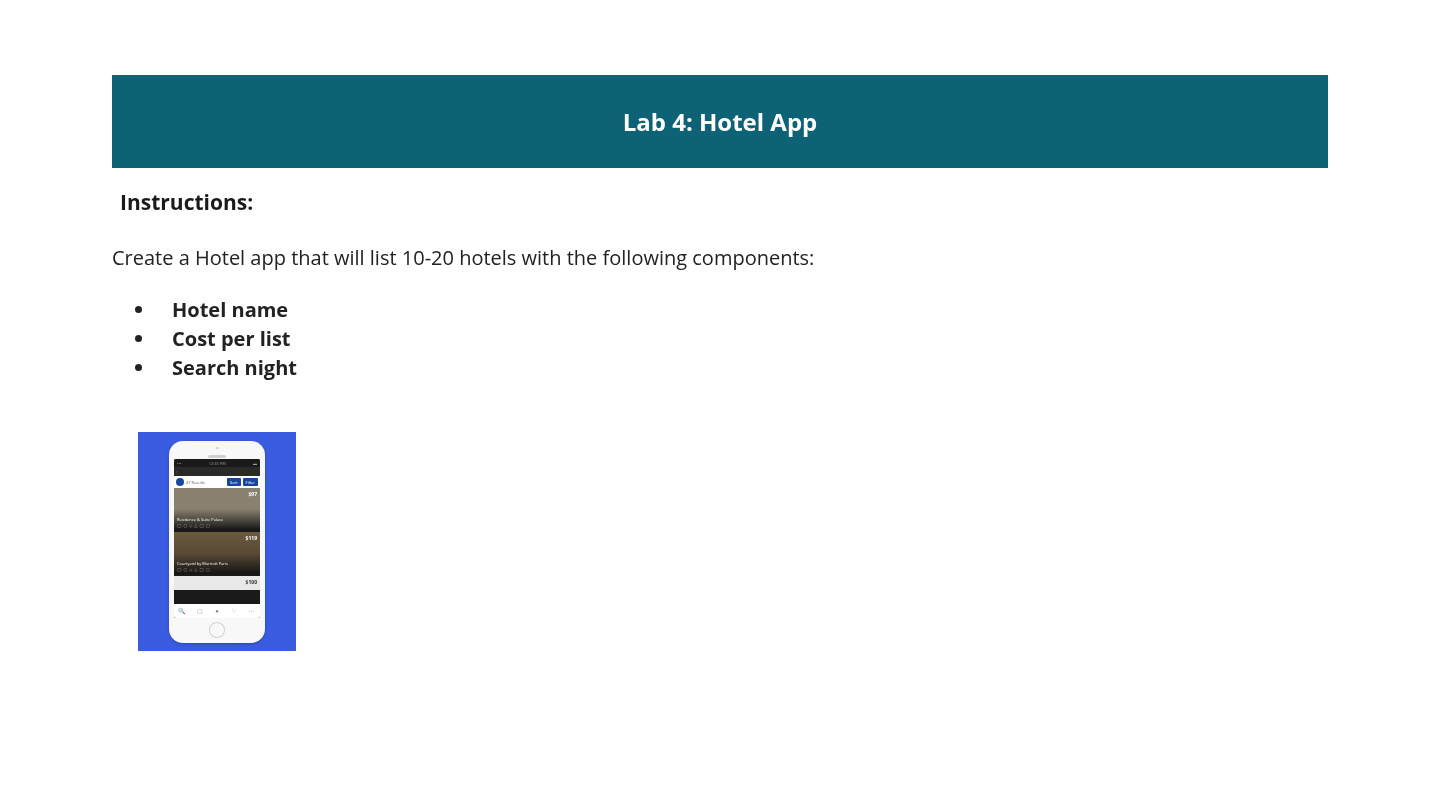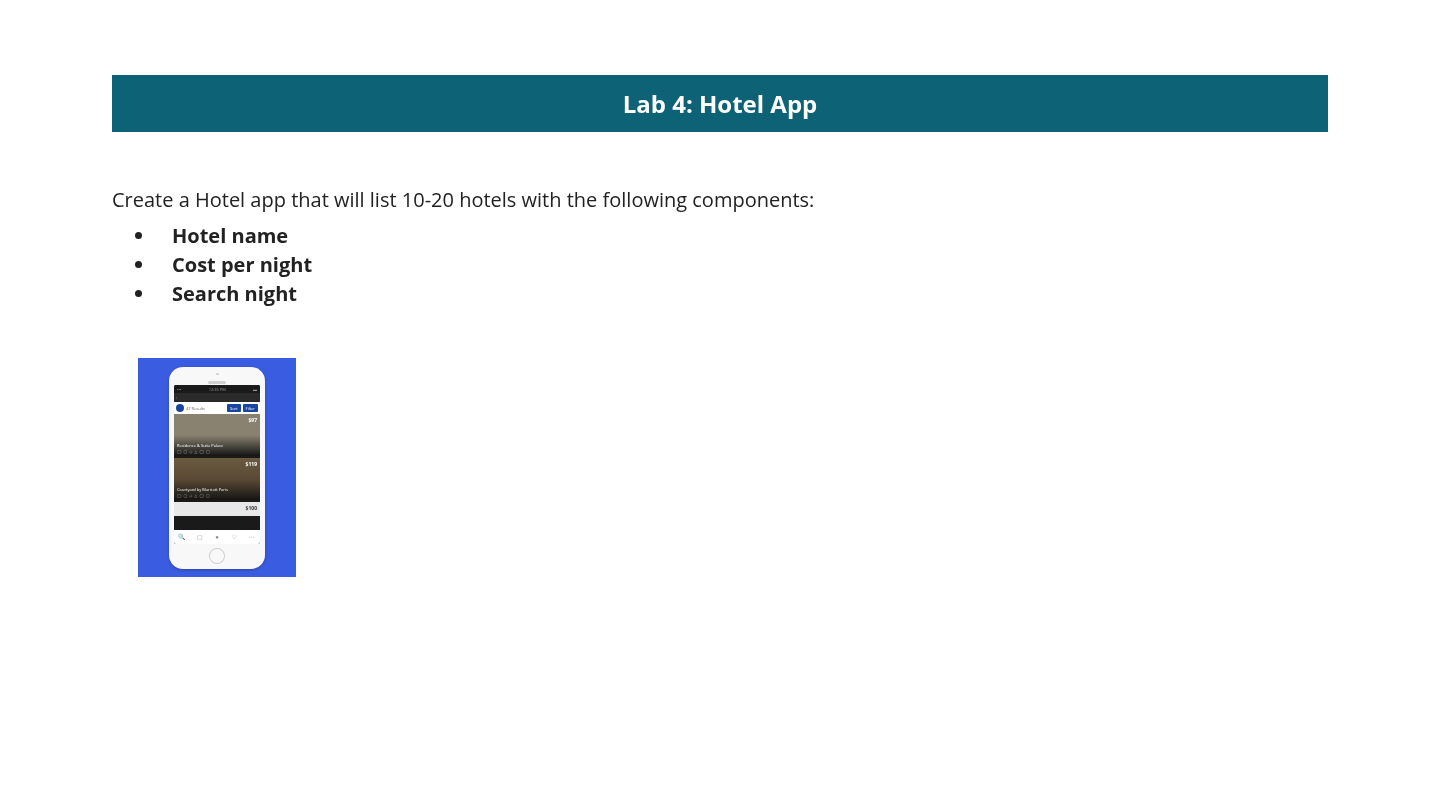--- a/index.html
+++ b/index.html
@@ -14,38 +14,38 @@
       height: 786px;
       padding: 0;
     }
     .container {
       padding: 75px 112px 0 112px;
     }
     .title-bar {
       background: #0e6275;
       color: #ffffff;
       text-align: center;
-      padding: 12px 0;
-      margin-bottom: 54px;
+      padding: 30px 0;
+      margin-bottom: 20px;
     }
     .title-bar h1 {
       font-size: 24px;
       font-weight: 700;
     }
     .instructions-heading {
       font-size: 21px;
       font-weight: 700;
       color: #1a1a1a;
       margin-left: 8px;
       margin-bottom: 28px;
     }
     .intro-text {
       font-size: 20px;
       color: #222222;
-      margin-bottom: 8px;
+      margin-bottom: 24px;
       font-weight: 400;
     }
     .bullet-list {
       list-style: disc;
       margin-left: 44px;
       margin-bottom: 50px;
     }
     .bullet-list li {
       font-size: 20px;
       color: #222222;
@@ -212,26 +212,27 @@
     }
   </style>
 </head>
 <body>
 
 <div class="container">
   <div class="title-bar">
     <h1>Lab 4: Hotel App</h1>
   </div>
 
+  <div class="instructions-heading">Instructions:</div>
 
   <p class="intro-text">Create a Hotel app that will list 10-20 hotels with the following components:</p>
 
   <ul class="bullet-list">
     <li>Hotel name</li>
-    <li>Cost per night</li>
+    <li>Cost per list</li>
     <li> Search night</li>
   </ul>
 
   <div class="phone-mockup-wrapper">
     <div class="phone-body">
       <div class="phone-camera"></div>
       <div class="phone-speaker"></div>
       <div class="phone-screen">
         <div class="phone-status-bar">
           <span>•••</span>

